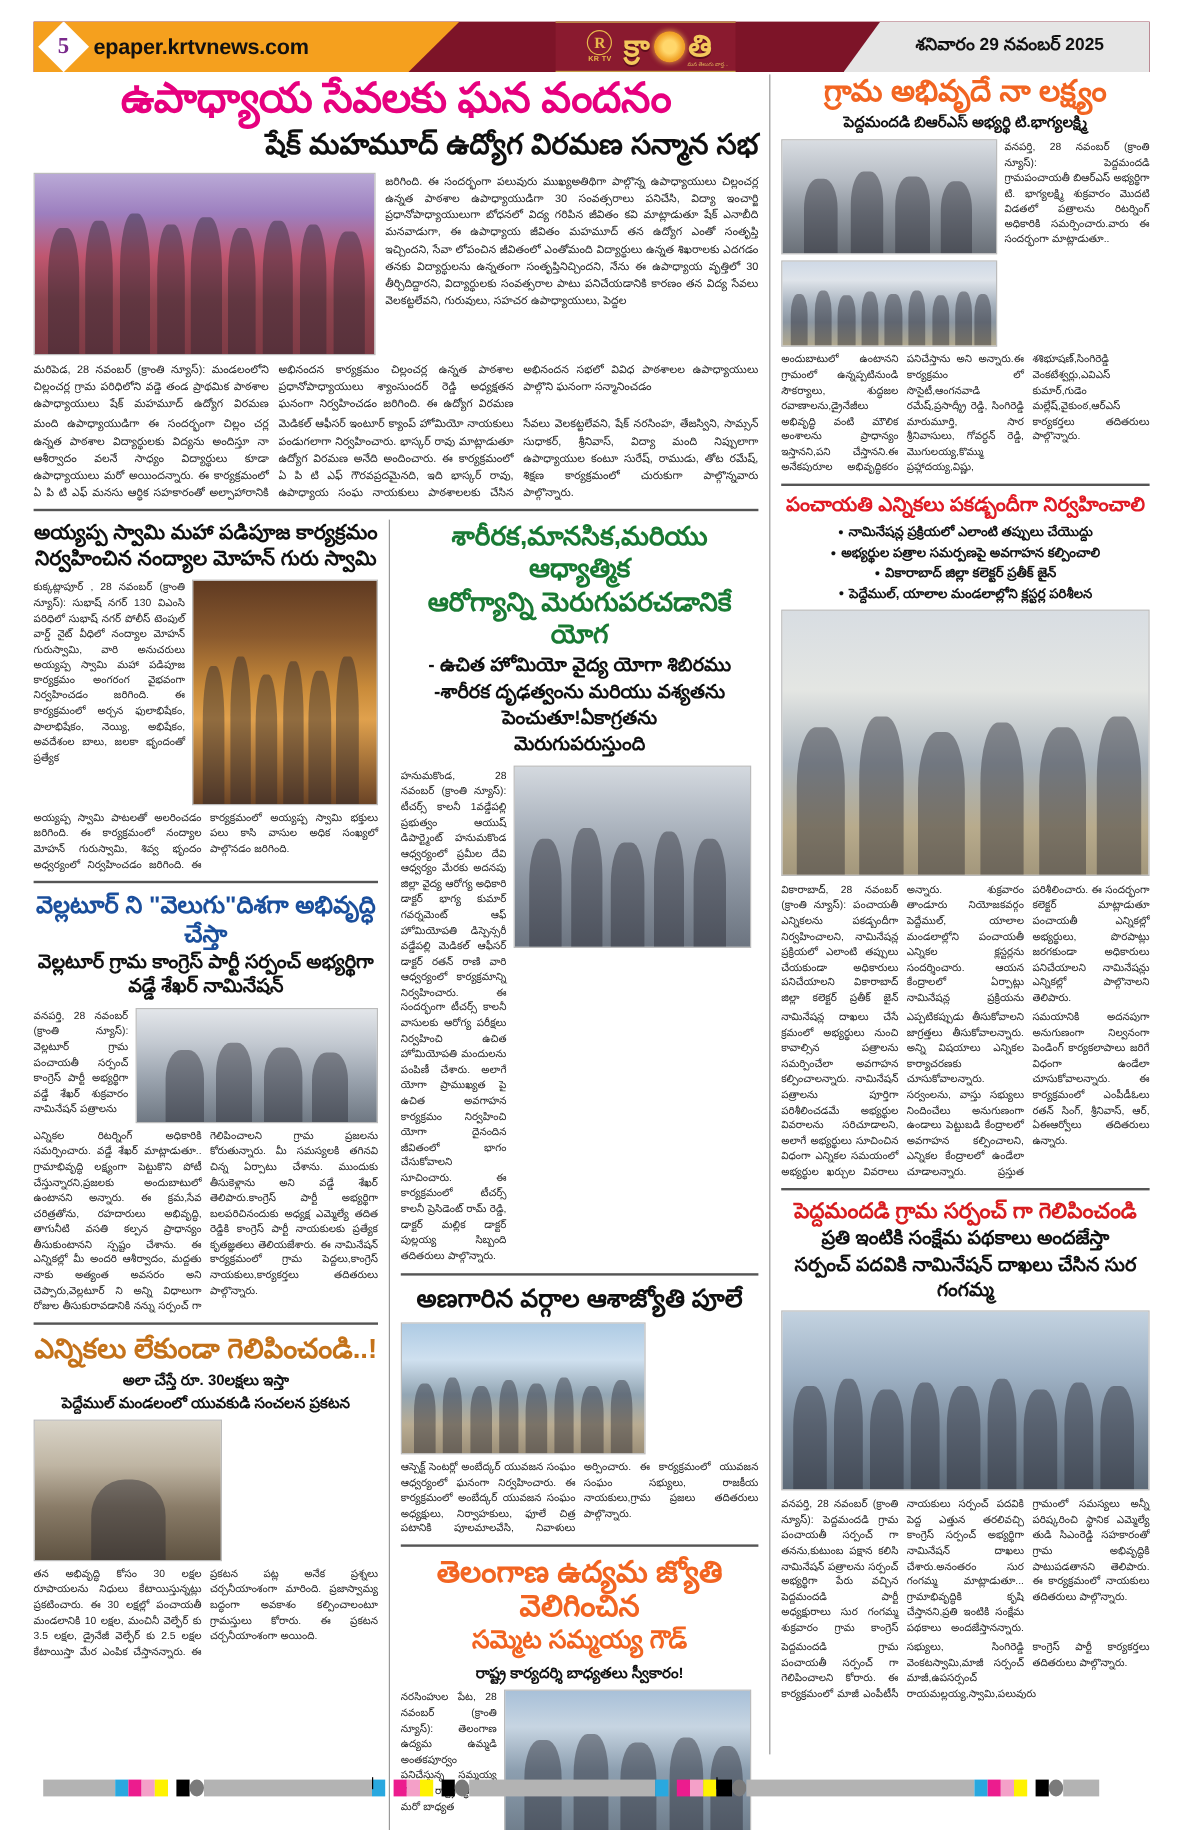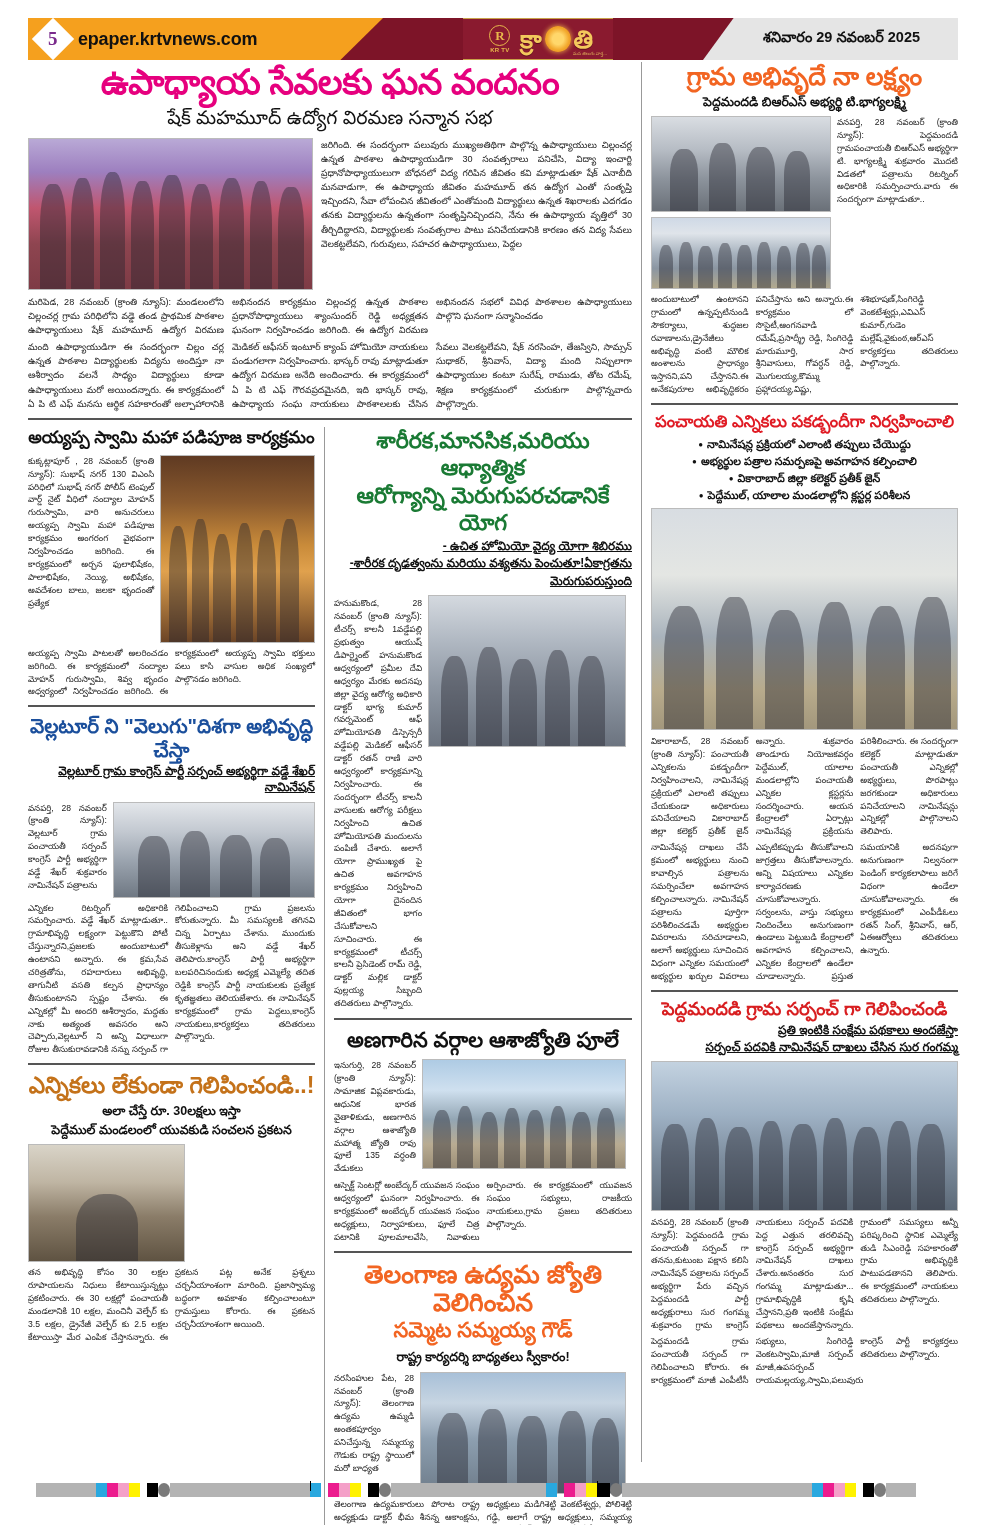--- a/index.html
+++ b/index.html
@@ -100,22 +100,22 @@
     text-align: justify; text-justify: inter-word;
     hyphens: none; word-spacing: 0.4px;
   }
   .body-txt.tight { font-size: 8.6px; line-height: 1.5; }
 
   .hl-main {
     font-size: 35px; font-weight: bold; color: #e6007e;
     text-align: center; line-height: 1.12; letter-spacing: -0.5px;
   }
   .hl-sub {
-    font-size: 19px; font-weight: normal; color: #111;
-    text-align: center; line-height: 1.25; margin-top: 5px;
+    font-size: 24px; font-weight: bold; color: #111;
+    text-align: right; line-height: 1.25; margin-top: 5px;
   }
   .hl-orange {
     font-size: 25px; font-weight: bold; color: #f26522;
     text-align: center; line-height: 1.15;
   }
   .hl-orange-sm {
     font-size: 21px; font-weight: bold; color: #f26522;
     text-align: center; line-height: 1.2;
   }
   .hl-red {
@@ -144,22 +144,22 @@
   }
   .hl-brown {
     font-size: 23px; font-weight: bold; color: #c4721a;
     text-align: center; line-height: 1.2;
   }
   .sub-black {
     font-size: 12.5px; font-weight: bold; color: #111;
     text-align: center; line-height: 1.3; margin-top: 3px;
   }
   .sub-black-sm {
-    font-size: 12px; font-weight: bold; color: #111;
-    text-align: right; line-height: 1.3; margin-top: 2px; text-decoration: underline;
+    font-size: 16px; font-weight: bold; color: #111;
+    text-align: center; line-height: 1.3; margin-top: 2px;
   }
   .rule-thick { border-top: 2px solid #555; margin: 7px 0 7px; }
 
   
   .photo { position: relative; overflow: hidden; background: #c9c9c9; }
 
   
   .bullets { margin: 4px 0 2px; }
   .bullets li {
     list-style: none; font-size: 11px; font-weight: bold;
@@ -272,20 +272,21 @@
       </div>
 
       <div class="rule-thick"></div>
 
       <div style="display:flex;">
 
         <div style="width:297px;padding-right:9px;border-right:1px solid #999;">
 
           <div>
             <div class="hl-black">అయ్యప్ప స్వామి మహా పడిపూజ కార్యక్రమం</div>
+            <div class="hl-black">నిర్వహించిన నంద్యాల మోహన్  గురు స్వామి</div>
             <div style="margin-top:6px;display:flex;gap:6px;">
               <div class="body-txt tight" style="width:128px;">కుక్కట్లాపూర్ , 28 నవంబర్ (క్రాంతి న్యూస్): సుభాష్ నగర్ 130 విఎంసి పరిధిలో సుభాష్ నగర్ పోలీస్ టెంపుల్ వార్డ్ నైట్ వీధిలో నంద్యాల మోహన్ గురుస్వామి, వారి అనుచరులు అయ్యప్ప స్వామి మహా పడిపూజ కార్యక్రమం అంగరంగ వైభవంగా నిర్వహించడం జరిగింది. ఈ కార్యక్రమంలో అర్చన ఫులాభిషేకం, పాలాభిషేకం, నెయ్యి, అభిషేకం, అవదేశంల బాలు, జలకా భృందంతో ప్రత్యేక</div>
               <div class="photo p-puja" style="width:157px;height:188px;border:1px solid #bbb;">
                 <div class="ph-figs">
                   <i style="left:5%;width:12%;height:62%"></i>
                     <i style="left:20%;width:11%;height:66%"></i>
                   <i style="left:34%;width:12%;height:58%"></i>
                     <i style="left:49%;width:11%;height:64%"></i>
                   <i style="left:63%;width:12%;height:60%"></i>
                     <i style="left:78%;width:12%;height:66%"></i>
@@ -353,21 +354,20 @@
               </div>
             </div>
             <div class="body-txt tight" style="margin-top:-150px;width:88px;">హనుమకొండ, 28 నవంబర్ (క్రాంతి న్యూస్): టీచర్స్ కాలనీ 1వడ్డేపల్లి ప్రభుత్వం ఆయుష్ డిపార్ట్మెంట్ హనుమకొండ ఆధ్వర్యంలో ప్రమీల దేవి ఆధ్వర్యం మేరకు అదనపు జిల్లా వైద్య ఆరోగ్య అధికారి డాక్టర్ భాగ్య కుమార్ గవర్నమెంట్ ఆఫ్ హోమియోపతి డిస్పెన్సరీ వడ్డేపల్లి మెడికల్ ఆఫీసర్ డాక్టర్ రతన్ రాణి వారి ఆధ్వర్యంలో కార్యక్రమాన్ని నిర్వహించారు. ఈ సందర్భంగా టీచర్స్ కాలనీ వాసులకు ఆరోగ్య పరీక్షలు నిర్వహించి ఉచిత హోమియోపతి మందులను పంపిణీ చేశారు. అలాగే యోగా ప్రాముఖ్యత పై ఉచిత అవగాహన కార్యక్రమం నిర్వహించి యోగా దైనందిన జీవితంలో భాగం చేసుకోవాలని సూచించారు. ఈ కార్యక్రమంలో టీచర్స్ కాలనీ ప్రెసిడెంట్ రామ్ రెడ్డి, డాక్టర్ మల్లిక డాక్టర్ పుల్లయ్య సిబ్బంది తదితరులు పాల్గొన్నారు.</div>
           </div>
 
           <div class="rule-thick" style="margin-top:8px;"></div>
 
           <div>
             <div class="hl-black-lg">అణగారిన వర్గాల ఆశాజ్యోతి పూలే</div>
             <div style="margin-top:6px;display:flex;gap:6px;">
-              <div class="body-txt tight" style="width:82px;">ఇనుగుర్తి, 28 నవంబర్ (క్రాంతి న్యూస్): సామాజిక విప్లవకారుడు, ఆధునిక భారత వైతాళికుడు, అణగారిన వర్గాల ఆశాజ్యోతి మహాత్మ జ్యోతి రావు ఫూలే 135 వర్ధంతి వేడుకలు</div>
               <div class="photo p-street" style="width:204px;height:110px;border:1px solid #bbb;">
                 <div class="ph-figs">
                   <i style="left:5%;width:9%;height:54%"></i>
                     <i style="left:17%;width:8%;height:58%"></i>
                   <i style="left:28%;width:9%;height:52%"></i>
                     <i style="left:40%;width:8%;height:56%"></i>
                   <i style="left:51%;width:9%;height:54%"></i>
                     <i style="left:63%;width:8%;height:58%"></i>
                   <i style="left:74%;width:9%;height:52%"></i>
                     <i style="left:86%;width:9%;height:56%"></i>

